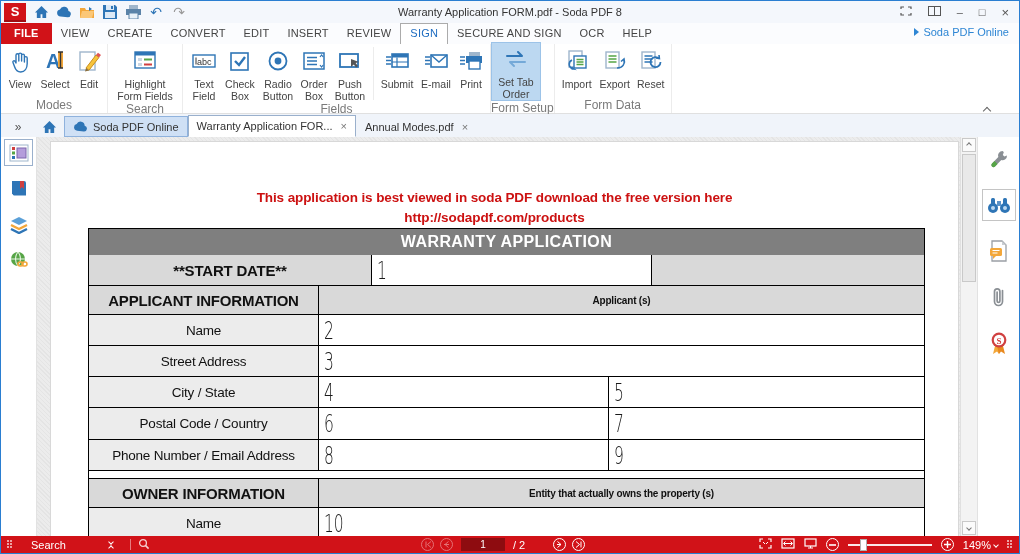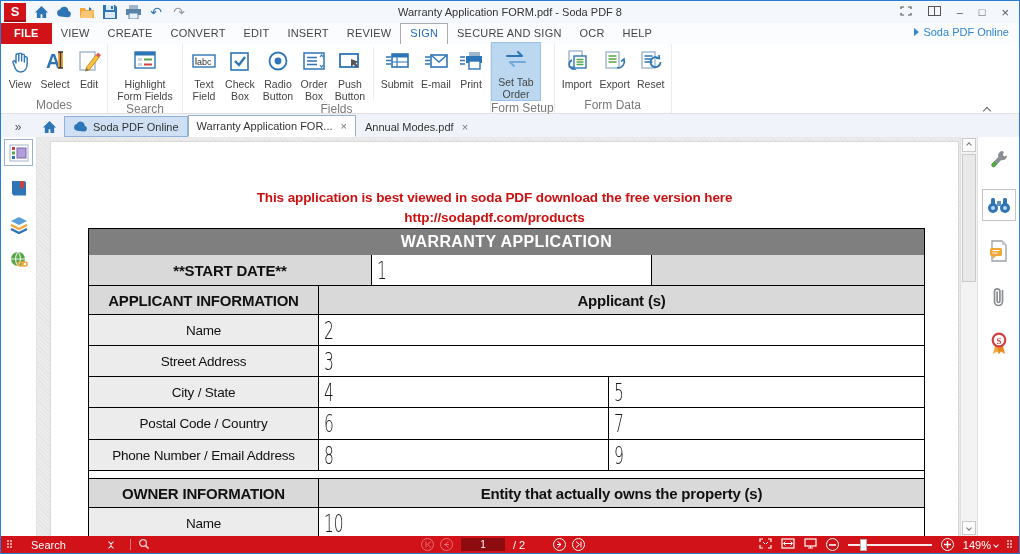--- a/index.html
+++ b/index.html
@@ -71,21 +71,21 @@
   
   .notice{position:absolute;top:46px;left:0;right:20px;text-align:center;color:#cc1111;font-weight:bold;font-size:13.5px;line-height:1.5;letter-spacing:-.1px;}
   .form{position:absolute;left:37px;top:86px;width:837px;border:1px solid #000;}
   .f-title{height:26px;background:#7f7f7f;color:#fff;font-weight:bold;font-size:16px;text-align:center;line-height:26px;letter-spacing:.4px;}
   .f-row{display:flex;border-top:1px solid #000;height:30px;align-items:stretch;}
   .f-row.hdr{height:29px;}
   .cell{display:flex;align-items:center;justify-content:center;font-size:13.5px;color:#111;letter-spacing:-.2px;}
   .cell.lab{width:230px;background:#ececec;border-right:1px solid #000;}
   .cell.lab-sd{width:283px;background:#d9d9d9;border-right:1px solid #000;font-weight:bold;font-size:15px;}
   .cell.hleft{width:230px;background:#d9d9d9;border-right:1px solid #000;font-weight:bold;font-size:15px;}
-  .cell.hright{flex:1;background:#d9d9d9;font-weight:bold;font-size:15px;}
+  .cell.hright{flex:1;background:#d9d9d9;font-weight:bold;font-size:10px;}
   .cell.field{flex:1;background:#fff;justify-content:flex-start;align-items:flex-start;}
   .cell.field.half{border-right:1px solid #000;}
   .cell.field.half:last-child{border-right:none;}
   .cell.sdfield{width:280px;background:#fff;border-right:1px solid #000;justify-content:flex-start;align-items:flex-start;}
   .cell.filler{flex:1;background:#d9d9d9;}
   .f-gap{height:8px;background:#fff;border-top:1px solid #000;}
   .fieldno{font-size:25px;font-weight:300;line-height:1;margin:3px 0 0 5px;transform:scaleX(.62);transform-origin:0 0;font-family:"DejaVu Sans",sans-serif;color:#1a1a1a;}
 
   
   .statusbar{position:absolute;left:0;right:0;bottom:0;height:17px;background:#d11218;color:#fff;display:flex;align-items:center;font-size:11px;}

